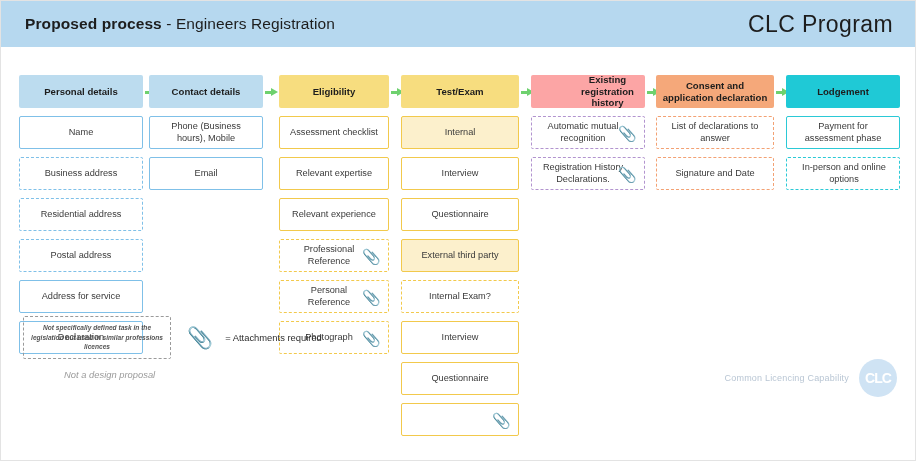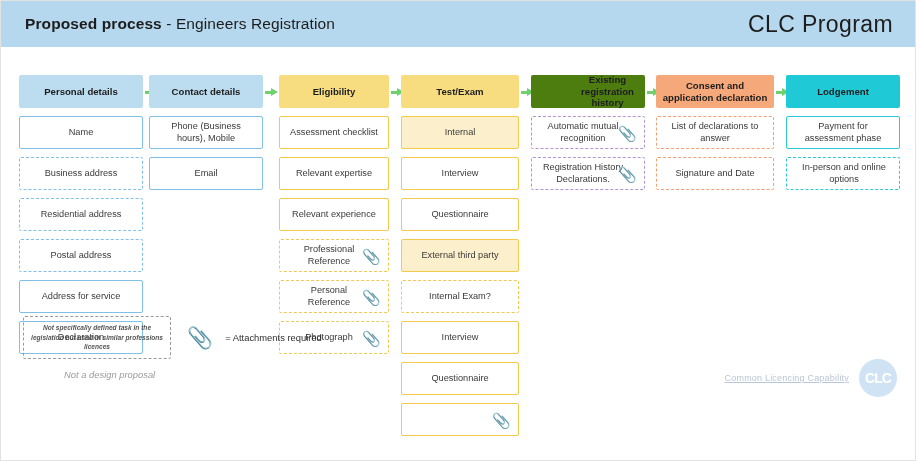--- a/index.html
+++ b/index.html
@@ -49,42 +49,42 @@
     border-top:4.6px solid transparent;border-bottom:4.6px solid transparent;
     border-left:7px solid #6ed16e;}
   
   .c-blue  .hdr{background:#bcdcef;}
   .c-blue  .cell{border:1.3px solid #7fc0e8;}
   .c-blue  .cell.dashed{border:1.3px dashed #7fc0e8;}
   .c-yellow .hdr{background:#f7dd7f;}
   .c-yellow .cell{border:1.3px solid #f2c94c;}
   .c-yellow .cell.dashed{border:1.3px dashed #f2c94c;}
   .c-yellow .cell.fill{background:#fcf0cc;}
-  .c-purple .hdr{background:#4d7c0f;padding-left:44px;}
+  .c-purple .hdr{background:#fca5a5;padding-left:44px;}
   .c-purple .cell{border:1.3px solid #b294cf;}
   .c-purple .cell.dashed{border:1.3px dashed #b294cf;}
   .c-orange .hdr{background:#f5a87a;}
   .c-orange .cell{border:1.3px solid #f3a173;}
   .c-orange .cell.dashed{border:1.3px dashed #f3a173;}
   .c-teal  .hdr{background:#1fc9d6;}
   .c-teal  .cell{border:1.3px solid #2bc9d6;}
   .c-teal  .cell.dashed{border:1.3px dashed #2bc9d6;padding-left:8px;}
   
   .legend{position:absolute;left:22px;top:315px;display:flex;align-items:center;}
   .legend-box{
     width:148px;border:1.2px dashed #9a9a9a;border-radius:2px;
     font-style:italic;font-size:6.6px;color:#555;line-height:9.5px;
     text-align:center;padding:6px 6px;box-sizing:border-box;font-weight:bold;
   }
   .legend-clip{font-size:21px;color:#141414;margin:0 12px 0 16px;line-height:1;}
   .legend-label{font-size:9.4px;color:#2d2d2d;}
   .note{position:absolute;left:63px;top:368px;font-size:9.4px;font-style:italic;color:#9a9a9a;}
   
   .foot{position:absolute;right:18px;top:358px;display:flex;align-items:center;}
-  .foot-txt{font-size:9px;color:#b9c6d4;margin-right:10px;letter-spacing:.2px;text-decoration:underline;}
+  .foot-txt{font-size:9px;color:#b9c6d4;margin-right:10px;letter-spacing:.2px;}
   .logo{width:38px;height:38px;border-radius:50%;background:#cfe3f4;position:relative;
         display:flex;align-items:center;justify-content:center;}
   .logo span{font-size:14px;color:#ffffff;font-weight:bold;letter-spacing:-1px;}
 </style>
 </head>
 <body>
 
 <div class="topbar">
   <div class="title">
     <b>Proposed process</b><span class="sub"> - Engineers Registration</span>

